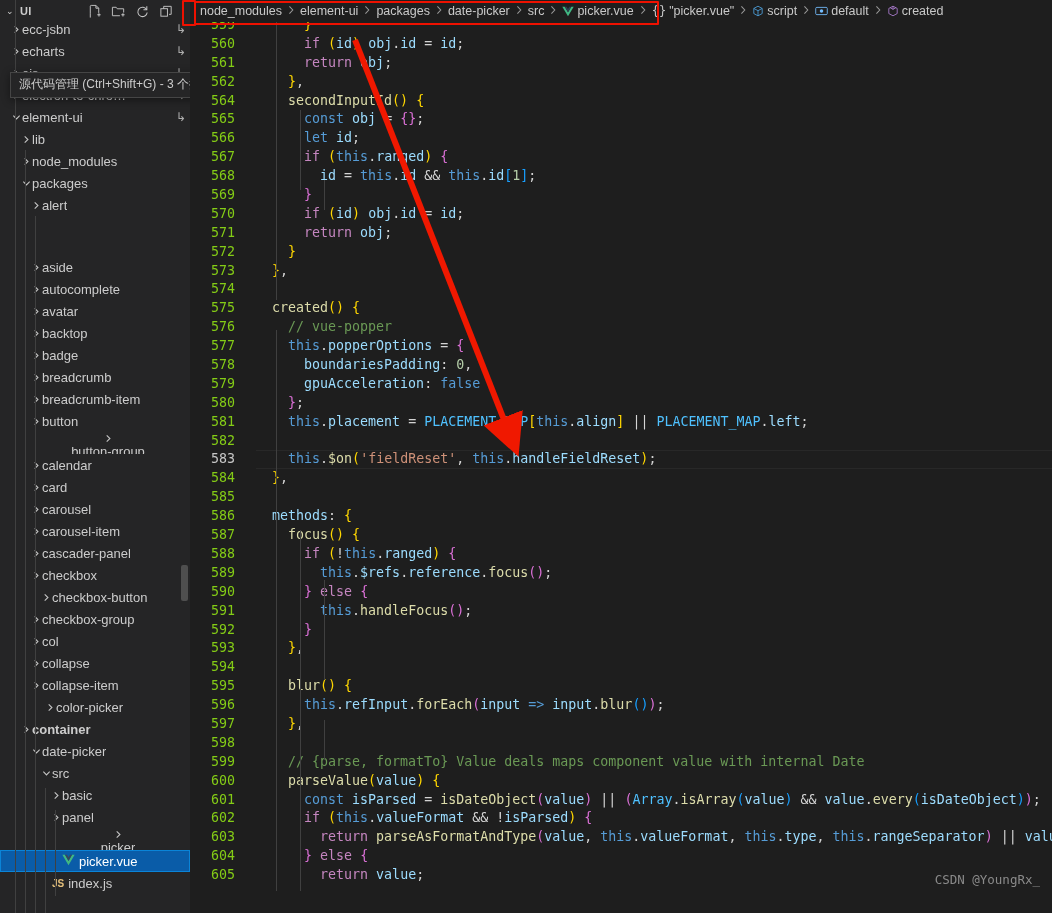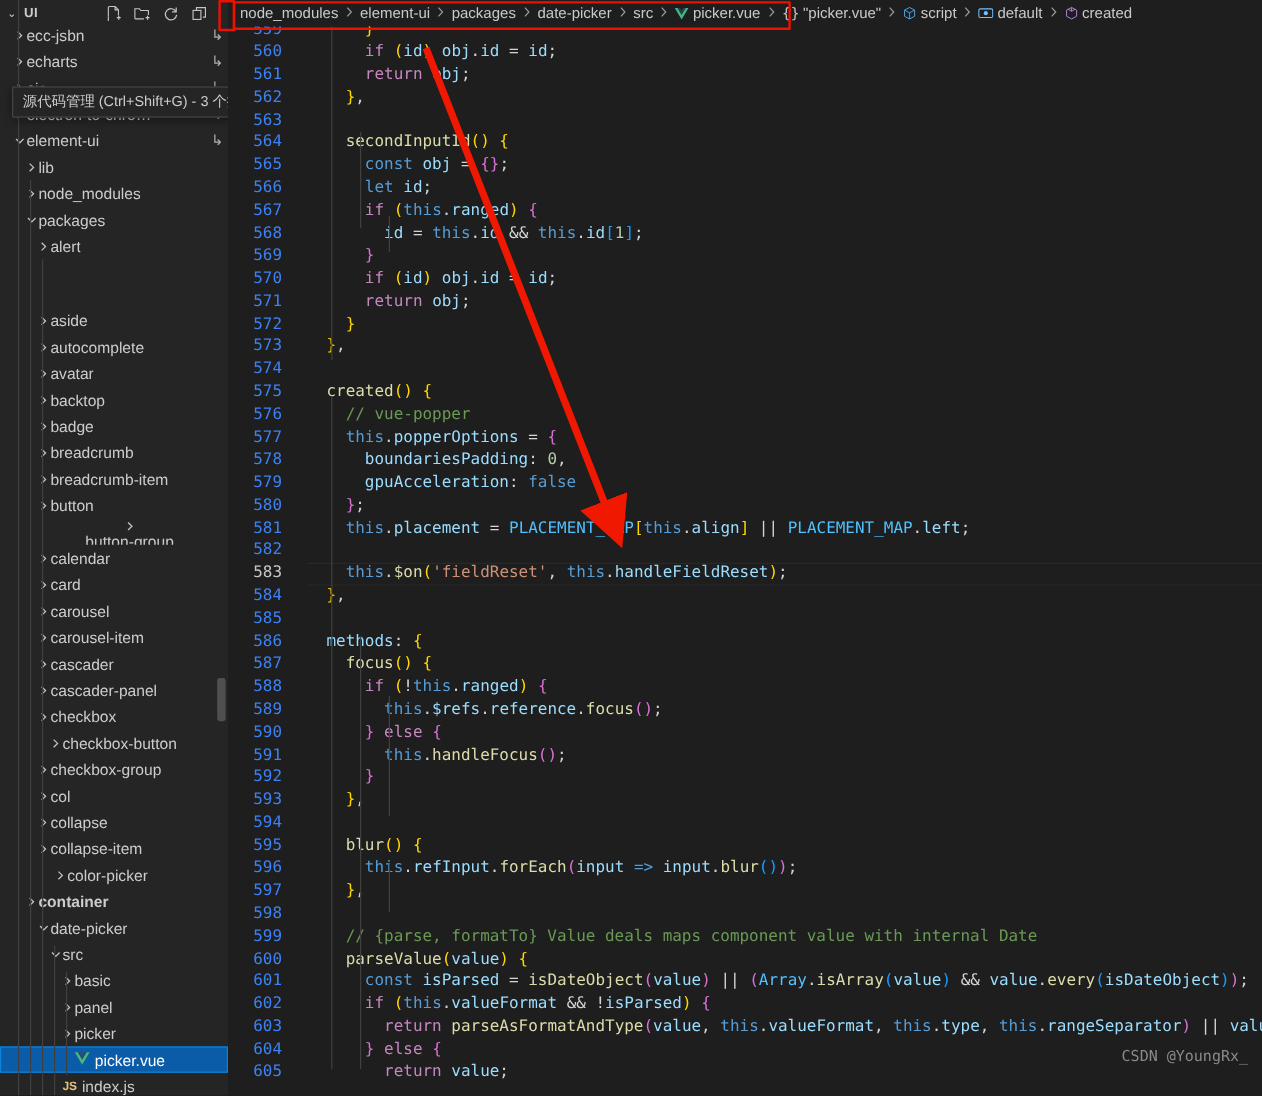--- a/index.html
+++ b/index.html
@@ -88,21 +88,21 @@
     display: flex;
   }
   .cl.cur { background: #1e1e1e; }
   .cl.cur::before {
     content:""; position:absolute; left:66px; right:0; top:0; bottom:0;
     border-top:1px solid #282828; border-bottom:1px solid #282828;
     pointer-events:none;
   }
   .ln {
     width: 56px; flex: 0 0 56px; text-align: right; padding-right: 11px;
-    color: #3b82f6; font-size: 13.3px;
+    color: #84cc16; font-size: 13.3px;
     font-family: "DejaVu Sans Mono","Liberation Mono",monospace;
   }
   .cl.cur .ln { color: #c6c6c6; }
   .code { flex: 1 1 auto; padding-left: 10px; color: #d4d4d4; }
 
   
   .kw   { color:#c586c0; }
   .kw2  { color:#569cd6; }
   .fn   { color:#dcdcaa; }
   .var  { color:#9cdcfe; }
@@ -357,28 +357,20 @@
             </svg>
           </span>
           <span class="lbl">carousel-item</span>
         </div>
         <div class="row" style="padding-left: 30px;">
           <span class="arrow">
             <svg width="9" height="9" viewBox="0 0 10 10">
               <path d="M3 1.5L6.6 5 3 8.5" stroke="#c5c5c5" fill="none" stroke-width="1.2"></path>
             </svg>
           </span>
-          <span class="lbl">cascader</span>
-        </div>
-        <div class="row" style="padding-left: 30px;">
-          <span class="arrow">
-            <svg width="9" height="9" viewBox="0 0 10 10">
-              <path d="M3 1.5L6.6 5 3 8.5" stroke="#c5c5c5" fill="none" stroke-width="1.2"></path>
-            </svg>
-          </span>
           <span class="lbl">cascader-panel</span>
         </div>
         <div class="row" style="padding-left: 30px;">
           <span class="arrow">
             <svg width="9" height="9" viewBox="0 0 10 10">
               <path d="M3 1.5L6.6 5 3 8.5" stroke="#c5c5c5" fill="none" stroke-width="1.2"></path>
             </svg>
           </span>
           <span class="lbl">checkbox</span>
         </div>
@@ -463,21 +455,21 @@
           <span class="lbl">basic</span>
         </div>
         <div class="row" style="padding-left: 50px;">
           <span class="arrow">
             <svg width="9" height="9" viewBox="0 0 10 10">
               <path d="M3 1.5L6.6 5 3 8.5" stroke="#c5c5c5" fill="none" stroke-width="1.2"></path>
             </svg>
           </span>
           <span class="lbl">panel</span>
         </div>
-        <div class="row" style="padding-left: 50px;">
+        <div class="row" style="padding-left: 50px; flex-direction: column;">
           <span class="arrow">
             <svg width="9" height="9" viewBox="0 0 10 10">
               <path d="M3 1.5L6.6 5 3 8.5" stroke="#c5c5c5" fill="none" stroke-width="1.2"></path>
             </svg>
           </span>
           <span class="lbl">picker</span>
         </div>
         <div class="row selected" style="padding-left: 50px;">
           <span class="arrow"></span>
           <span class="vue-icon"><svg width="13" height="12" viewBox="0 0 16 14">
@@ -587,21 +579,20 @@
             </svg>
           </span>
           <span>created</span>
         </span>
       </div>
     <div class="code-area" id="code-area" style="margin-top: -6px;">
         <div class="cl"><span class="ln">559</span><span class="code">      <span class="pa">}</span></span></div>
         <div class="cl"><span class="ln">560</span><span class="code">      <span class="kw">if</span> <span class="pa">(</span><span class="var">id</span><span class="pa">)</span> <span class="var">obj</span>.<span class="prop">id</span> <span class="op">=</span> <span class="var">id</span>;</span></div>
         <div class="cl"><span class="ln">561</span><span class="code">      <span class="kw">return</span> <span class="var">obj</span>;</span></div>
         <div class="cl"><span class="ln">562</span><span class="code">    <span class="pa">}</span>,</span></div>
-        <div class="cl"><span class="ln">563</span><span class="code"></span></div>
         <div class="cl"><span class="ln">564</span><span class="code">    <span class="fn">secondInputId</span><span class="pa">()</span> <span class="pa">{</span></span></div>
         <div class="cl"><span class="ln">565</span><span class="code">      <span class="kw2">const</span> <span class="var">obj</span> <span class="op">=</span> <span class="pb">{}</span>;</span></div>
         <div class="cl"><span class="ln">566</span><span class="code">      <span class="kw2">let</span> <span class="var">id</span>;</span></div>
         <div class="cl"><span class="ln">567</span><span class="code">      <span class="kw">if</span> <span class="pa">(</span><span class="kw2">this</span>.<span class="prop">ranged</span><span class="pa">)</span> <span class="pb">{</span></span></div>
         <div class="cl"><span class="ln">568</span><span class="code">        <span class="var">id</span> <span class="op">=</span> <span class="kw2">this</span>.<span class="prop">id</span> <span class="op">&amp;&amp;</span> <span class="kw2">this</span>.<span class="prop">id</span><span class="pc">[</span><span class="num">1</span><span class="pc">]</span>;</span></div>
         <div class="cl"><span class="ln">569</span><span class="code">      <span class="pb">}</span></span></div>
         <div class="cl"><span class="ln">570</span><span class="code">      <span class="kw">if</span> <span class="pa">(</span><span class="var">id</span><span class="pa">)</span> <span class="var">obj</span>.<span class="prop">id</span> <span class="op">=</span> <span class="var">id</span>;</span></div>
         <div class="cl"><span class="ln">571</span><span class="code">      <span class="kw">return</span> <span class="var">obj</span>;</span></div>
         <div class="cl"><span class="ln">572</span><span class="code">    <span class="pa">}</span></span></div>
         <div class="cl"><span class="ln">573</span><span class="code">  <span class="pa">}</span>,</span></div>

